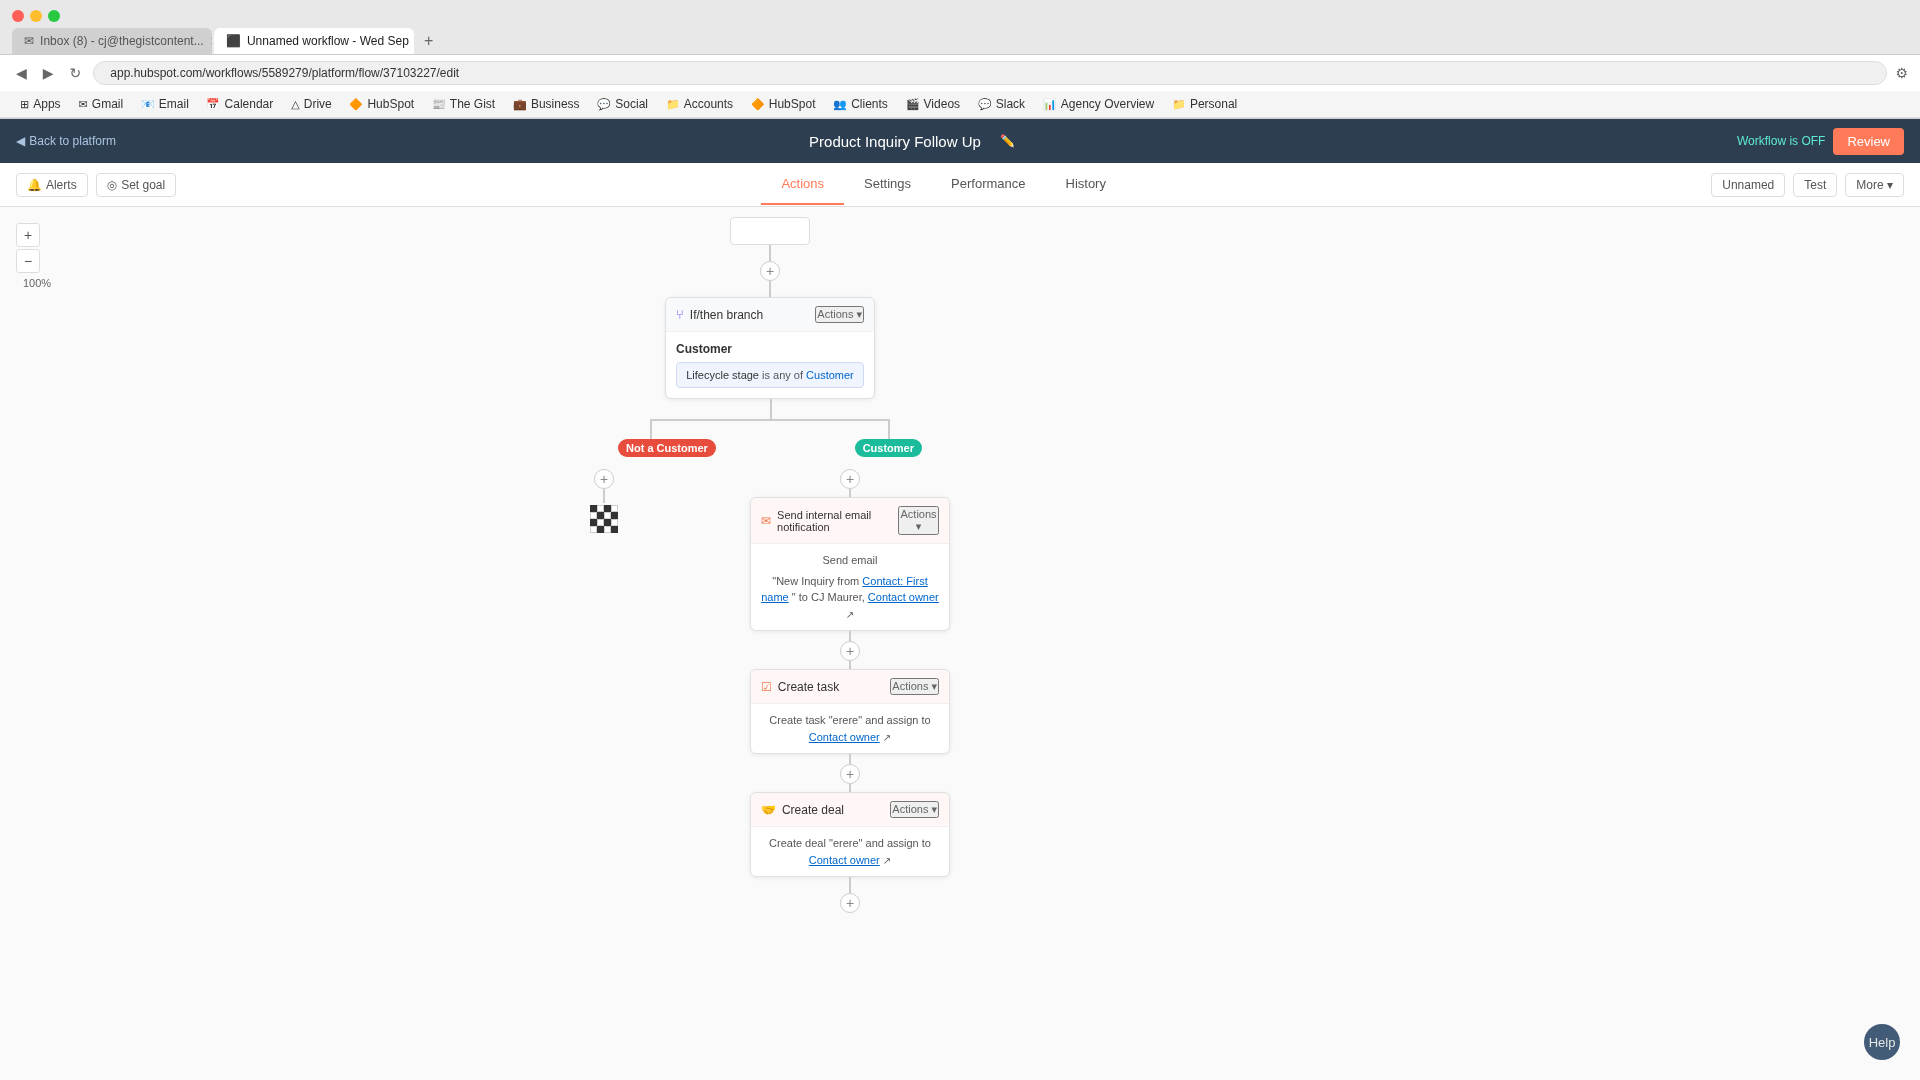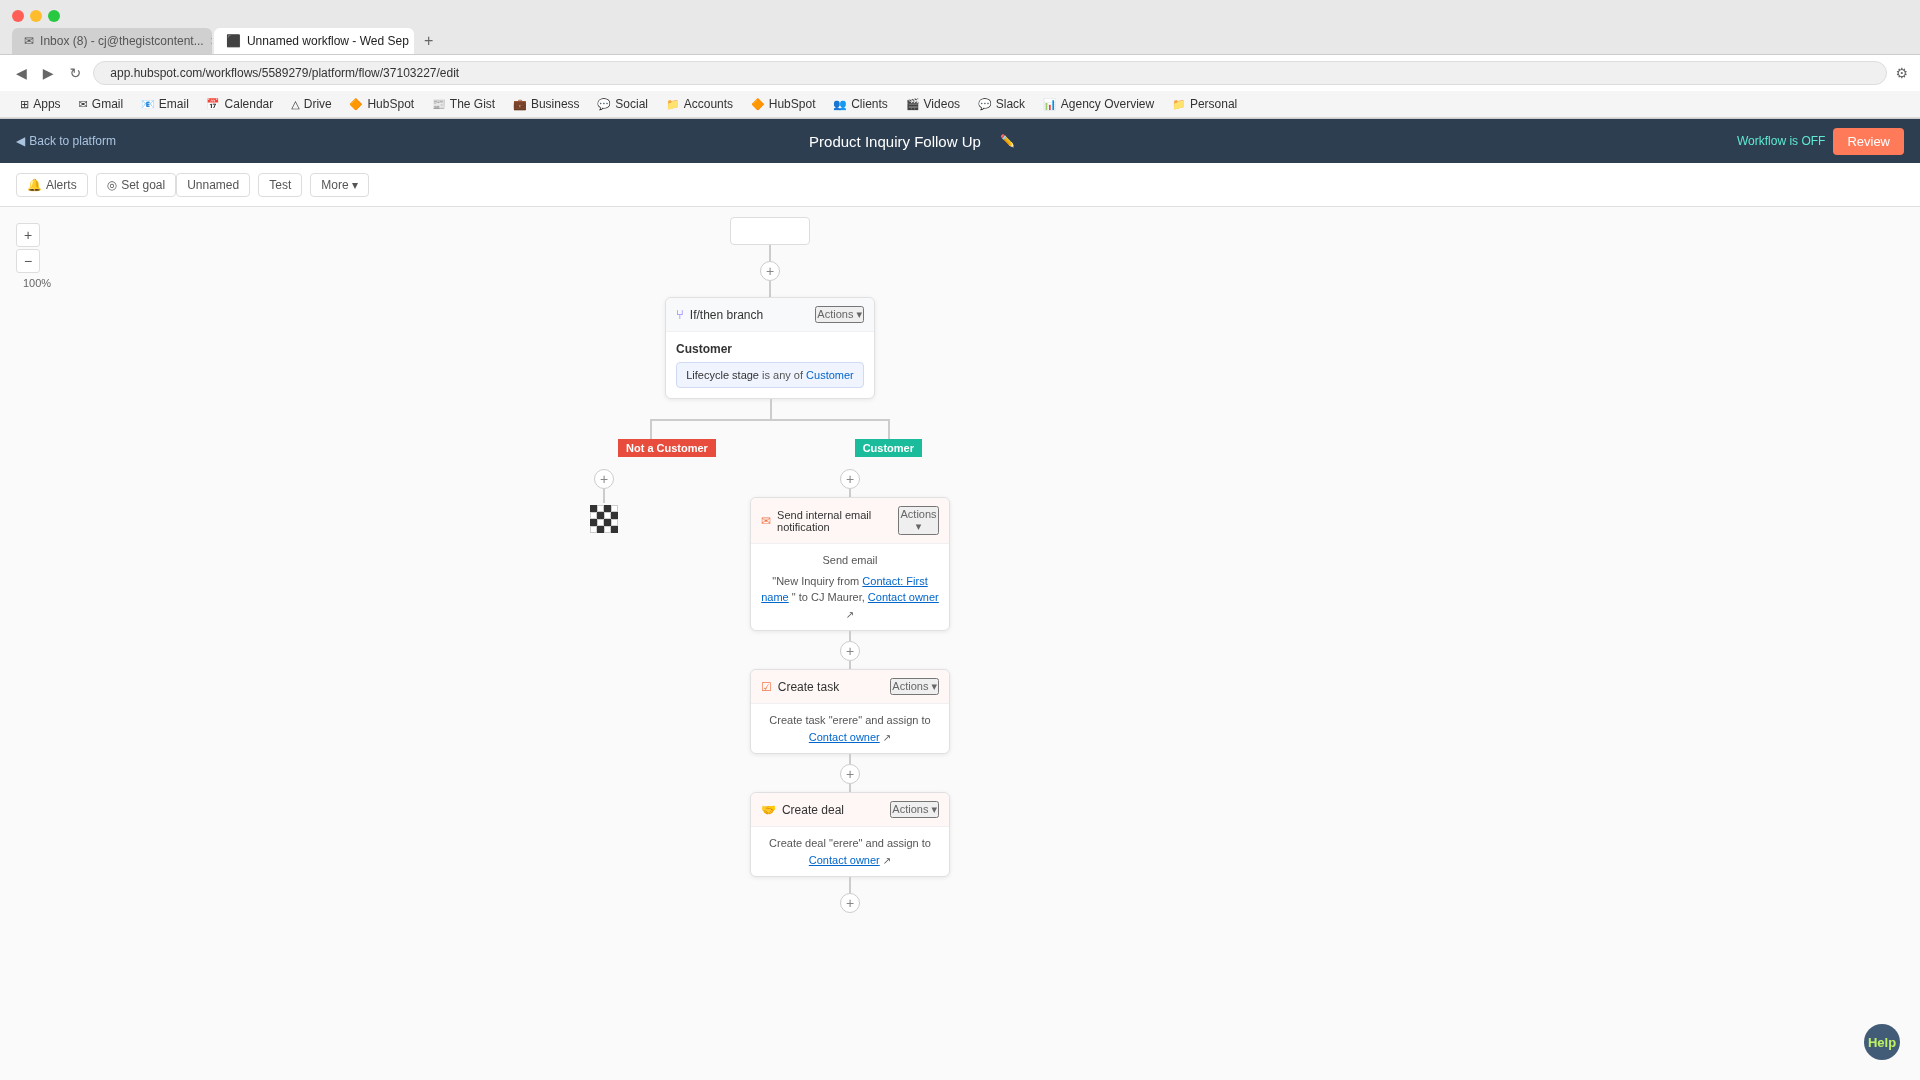--- a/index.html
+++ b/index.html
@@ -61,30 +61,30 @@
     
     .node-card { background: #fff; border: 1px solid #e0e0e0; border-radius: 6px; width: 200px; box-shadow: 0 1px 4px rgba(0,0,0,0.08); }
     .node-header { display: flex; align-items: center; justify-content: space-between; padding: 8px 10px; border-bottom: 1px solid #f0f0f0; font-size: 12px; color: #333; background: #f8f9fa; border-radius: 6px 6px 0 0; }
     .node-header-left { display: flex; align-items: center; gap: 6px; }
     .node-title { font-weight: 500; font-size: 12px; }
     .node-actions-btn { font-size: 11px; color: #666; cursor: pointer; display: flex; align-items: center; gap: 2px; }
     .node-body { padding: 10px; }
     .node-label { font-size: 12px; font-weight: 600; color: #333; margin-bottom: 6px; }
     .node-condition { background: #f0f4ff; border: 1px solid #d0daf5; border-radius: 4px; padding: 6px 8px; font-size: 11px; color: #333; text-align: center; }
     .node-condition-highlight { color: #0066cc; font-weight: 500; }
-    .branch-label { border-radius: 0; padding: 3px 8px; font-size: 11px; font-weight: 600; color: #fff; margin-bottom: 6px; }
+    .branch-label { border-radius: 9px; padding: 3px 8px; font-size: 11px; font-weight: 600; color: #fff; margin-bottom: 6px; }
     .not-customer-label { background: #e74c3c; }
     .customer-label { background: #1abc9c; }
 
     
     .node-email-body { padding: 8px 10px; font-size: 11px; color: #555; text-align: center; line-height: 1.5; }
     .link-text { color: #0066cc; text-decoration: underline; cursor: pointer; }
 
     
-    .help-btn { position: fixed; bottom: 20px; right: 20px; width: 36px; height: 36px; border-radius: 50%; background: #425b76; color: #bef264; border: none; cursor: pointer; font-size: 13px; font-weight: 700; display: flex; align-items: center; justify-content: center; text-align: center; }
+    .help-btn { position: fixed; bottom: 20px; right: 20px; width: 36px; height: 36px; border-radius: 50%; background: #425b76; color: #e5e5e5; border: none; cursor: pointer; font-size: 13px; font-weight: 400; display: flex; align-items: center; justify-content: center; text-align: center; }
 
     
     .ifthen-card { width: 210px; }
 
     
     .action-card { width: 200px; }
   </style>
 </head>
 <body>
 
@@ -206,20 +206,26 @@
     <div class="sec-nav-left">
       <button class="alert-btn">
         <span>🔔</span>
         <span>Alerts</span>
       </button>
       <button class="set-goal-btn">
         <span>◎</span>
         <span>Set goal</span>
       </button>
     </div>
+    <div class="nav-tabs">
+      <div class="nav-tab active">Actions</div>
+      <div class="nav-tab">Settings</div>
+      <div class="nav-tab">Performance</div>
+      <div class="nav-tab">History</div>
+    </div>
     <div class="sec-nav-right">
       <button class="right-btn">Unnamed</button>
       <button class="right-btn">Test</button>
       <button class="right-btn">More ▾</button>
     </div>
   </div>
 
   <div class="canvas-area">
 
     <div class="zoom-controls">

